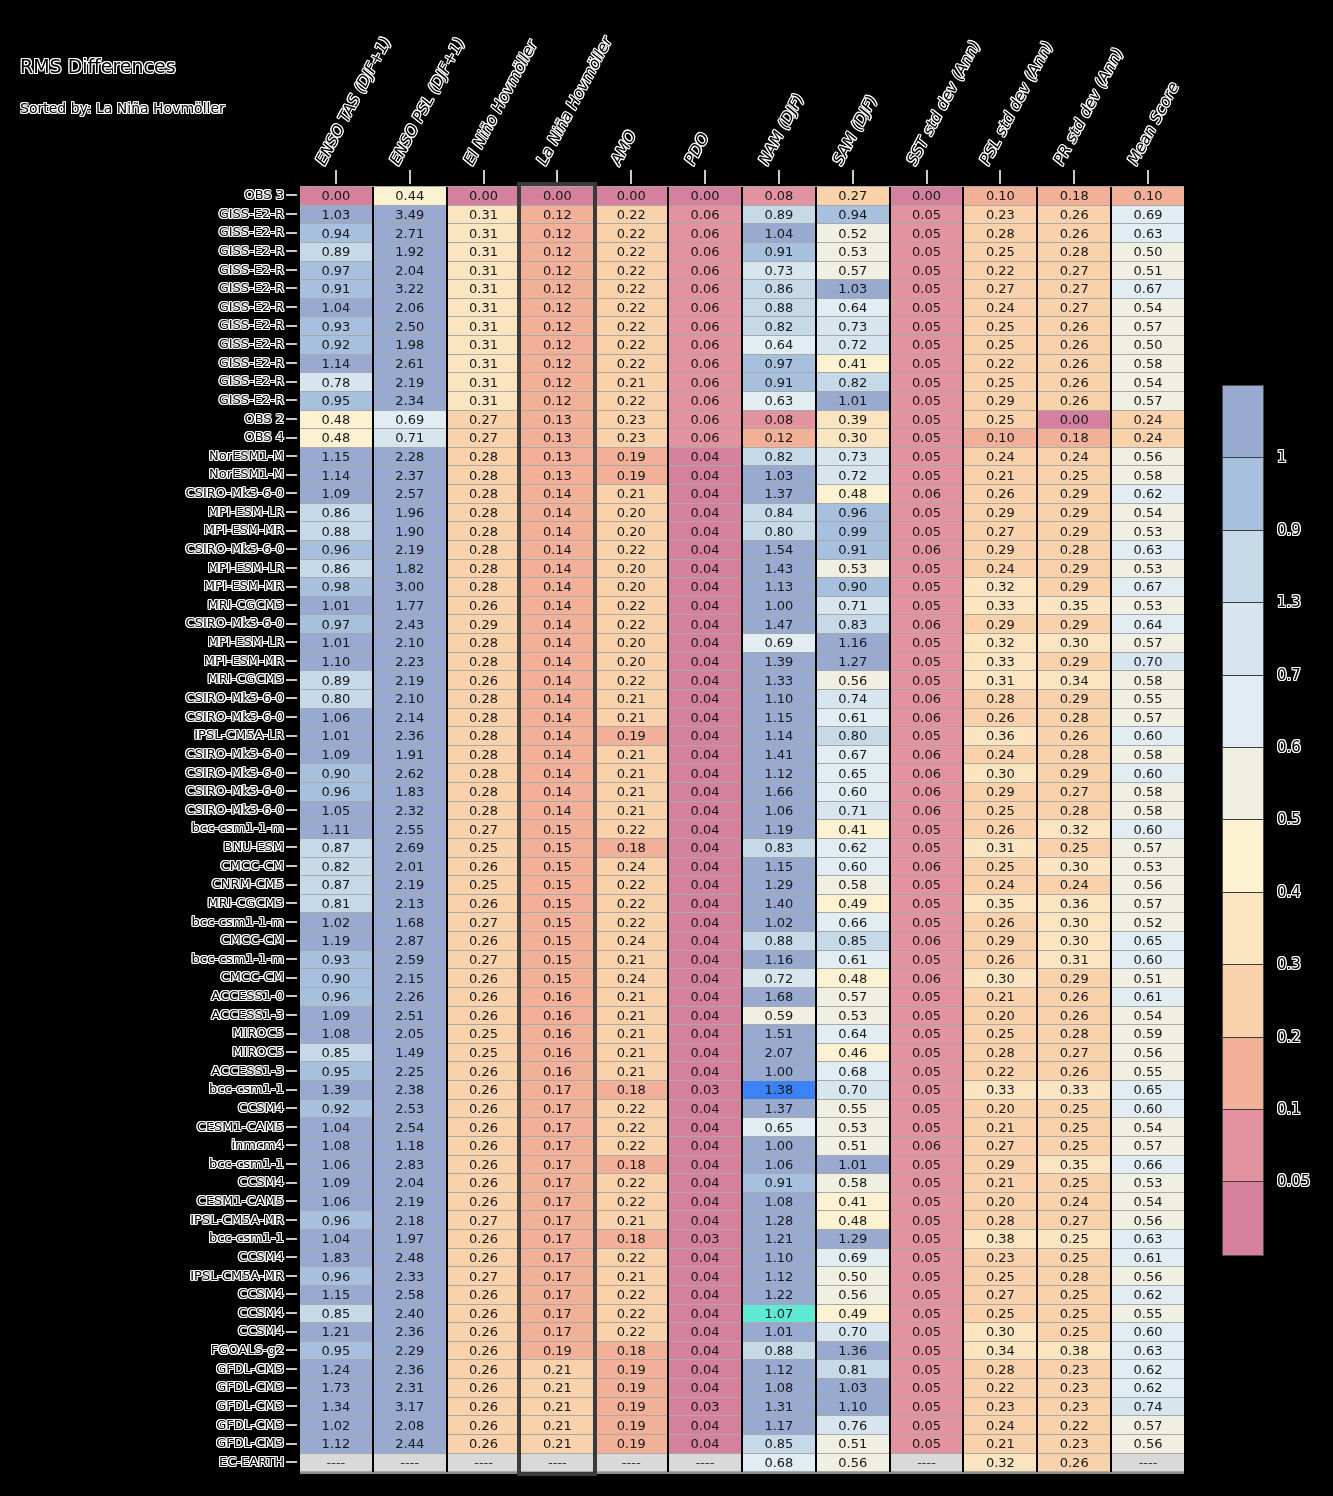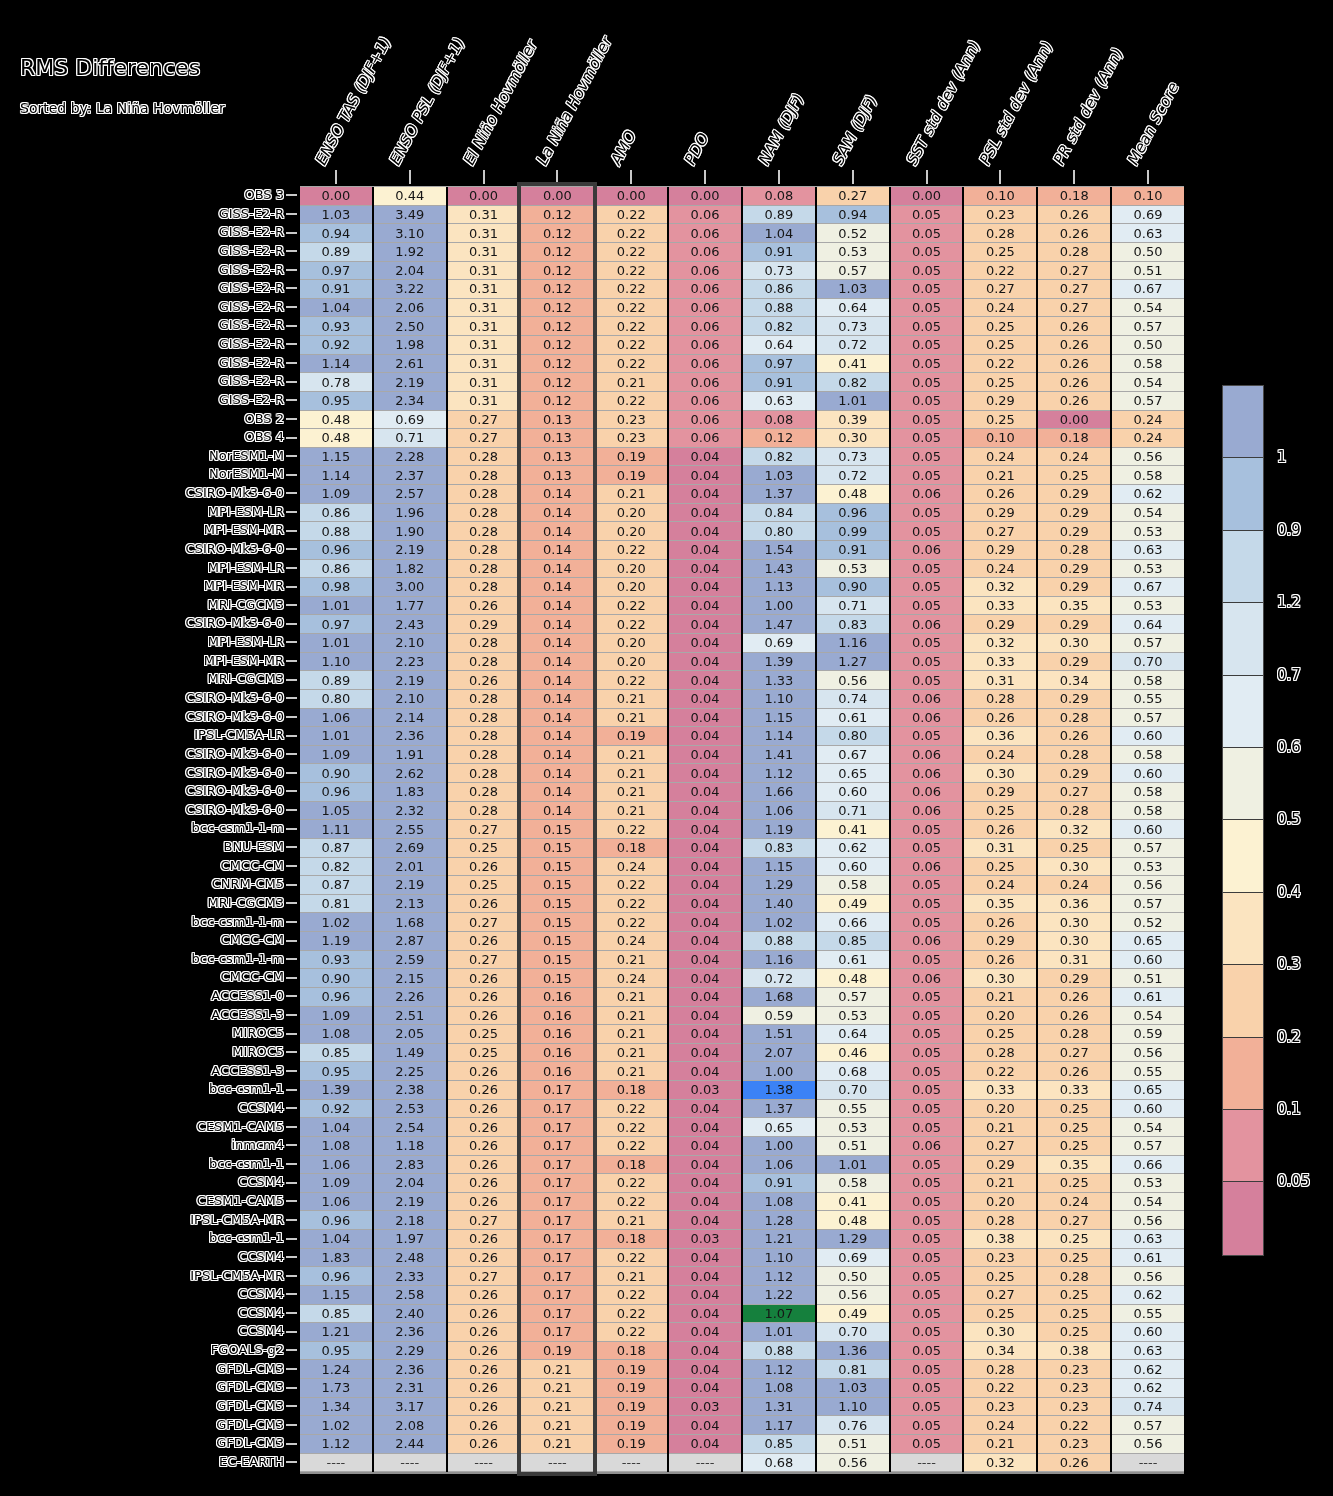--- a/index.html
+++ b/index.html
@@ -6,21 +6,21 @@
   body{
     width:1333px;height:1496px;position:relative;background:#000;
     font-family:"DejaVu Sans","Liberation Sans",sans-serif;
     overflow:hidden;
   }
   .outline{
     color:#000;
     text-shadow:-1px -1px 0 #fff,0 -1px 0 #fff,1px -1px 0 #fff,-1px 0 0 #fff,
                  1px 0 0 #fff,-1px 1px 0 #fff,0 1px 0 #fff,1px 1px 0 #fff;
   }
-  .title{position:absolute;left:20px;top:55px;font-size:22px;white-space:nowrap;}
+  .title{position:absolute;left:20px;top:55px;font-size:19px;white-space:nowrap;}
   .subtitle{position:absolute;left:20px;top:100px;font-size:14px;white-space:nowrap;}
   #grid{
     position:absolute;left:300px;top:186px;width:884px;
     display:grid;grid-template-columns:repeat(12,71.83px);column-gap:2px;
     grid-auto-rows:18.63px;background:#000;
     border-top:1px solid #a8a8a8;border-bottom:2px solid #8f8f8f;
   }
   .cell{
     box-sizing:border-box;border-bottom:1px solid #a8a8a8;
     display:flex;align-items:center;justify-content:center;
@@ -245,21 +245,21 @@
       <div class="cell" style="background: rgb(242, 176, 152);">0.12</div>
       <div class="cell" style="background: rgb(249, 210, 171);">0.22</div>
       <div class="cell" style="background: rgb(227, 147, 159);">0.06</div>
       <div class="cell" style="background: rgb(197, 217, 233);">0.89</div>
       <div class="cell" style="background: rgb(167, 192, 221);">0.94</div>
       <div class="cell" style="background: rgb(227, 147, 159);">0.05</div>
       <div class="cell" style="background: rgb(249, 210, 171);">0.23</div>
       <div class="cell" style="background: rgb(249, 210, 171);">0.26</div>
       <div class="cell" style="background: rgb(225, 236, 243);">0.69</div>
       <div class="cell" style="background: rgb(167, 192, 221);">0.94</div>
-      <div class="cell" style="background: rgb(153, 170, 209);">3.10</div>
+      <div class="cell" style="background: rgb(153, 170, 209);">2.71</div>
       <div class="cell" style="background: rgb(251, 228, 192);">0.31</div>
       <div class="cell" style="background: rgb(242, 176, 152);">0.12</div>
       <div class="cell" style="background: rgb(249, 210, 171);">0.22</div>
       <div class="cell" style="background: rgb(227, 147, 159);">0.06</div>
       <div class="cell" style="background: rgb(153, 170, 209);">1.04</div>
       <div class="cell" style="background: rgb(239, 240, 226);">0.52</div>
       <div class="cell" style="background: rgb(227, 147, 159);">0.05</div>
       <div class="cell" style="background: rgb(249, 210, 171);">0.28</div>
       <div class="cell" style="background: rgb(249, 210, 171);">0.26</div>
       <div class="cell" style="background: rgb(225, 236, 243);">0.63</div>
@@ -946,21 +946,21 @@
       <div class="cell" style="background: rgb(227, 147, 159);">0.05</div>
       <div class="cell" style="background: rgb(249, 210, 171);">0.27</div>
       <div class="cell" style="background: rgb(249, 210, 171);">0.25</div>
       <div class="cell" style="background: rgb(225, 236, 243);">0.62</div>
       <div class="cell" style="background: rgb(197, 217, 233);">0.85</div>
       <div class="cell" style="background: rgb(153, 170, 209);">2.40</div>
       <div class="cell" style="background: rgb(249, 210, 171);">0.26</div>
       <div class="cell" style="background: rgb(242, 176, 152);">0.17</div>
       <div class="cell" style="background: rgb(249, 210, 171);">0.22</div>
       <div class="cell" style="background: rgb(213, 128, 156);">0.04</div>
-      <div class="cell" style="background: #15803d; text-align: center;">1.07</div>
+      <div class="cell" style="background: #5eead4; text-align: center;">1.07</div>
       <div class="cell" style="background: rgb(252, 242, 210);">0.49</div>
       <div class="cell" style="background: rgb(227, 147, 159);">0.05</div>
       <div class="cell" style="background: rgb(249, 210, 171);">0.25</div>
       <div class="cell" style="background: rgb(249, 210, 171);">0.25</div>
       <div class="cell" style="background: rgb(239, 240, 226);">0.55</div>
       <div class="cell" style="background: rgb(153, 170, 209);">1.21</div>
       <div class="cell" style="background: rgb(153, 170, 209);">2.36</div>
       <div class="cell" style="background: rgb(249, 210, 171);">0.26</div>
       <div class="cell" style="background: rgb(242, 176, 152);">0.17</div>
       <div class="cell" style="background: rgb(249, 210, 171);">0.22</div>
@@ -1068,21 +1068,21 @@
       <div class="cbar-band" style="background: rgb(252, 242, 210);"></div>
       <div class="cbar-band" style="background: rgb(251, 228, 192);"></div>
       <div class="cbar-band" style="background: rgb(249, 210, 171);"></div>
       <div class="cbar-band" style="background: rgb(242, 176, 152);"></div>
       <div class="cbar-band" style="background: rgb(227, 147, 159);"></div>
       <div class="cbar-band" style="background: rgb(213, 128, 156);"></div>
     </div>
   <div id="cbar-labels">
       <div class="cbar-label outline" style="top: 457.4px;">1</div>
       <div class="cbar-label outline" style="top: 529.8px;">0.9</div>
-      <div class="cbar-label outline" style="top: 602.2px;">1.2</div>
+      <div class="cbar-label outline" style="top: 602.2px;">1.3</div>
       <div class="cbar-label outline" style="top: 674.6px;">0.7</div>
       <div class="cbar-label outline" style="top: 747px;">0.6</div>
       <div class="cbar-label outline" style="top: 819.4px;">0.5</div>
       <div class="cbar-label outline" style="top: 891.8px;">0.4</div>
       <div class="cbar-label outline" style="top: 964.2px;">0.3</div>
       <div class="cbar-label outline" style="top: 1036.6px;">0.2</div>
       <div class="cbar-label outline" style="top: 1109px;">0.1</div>
       <div class="cbar-label outline" style="top: 1181.4px;">0.05</div>
     </div>
 </div>

